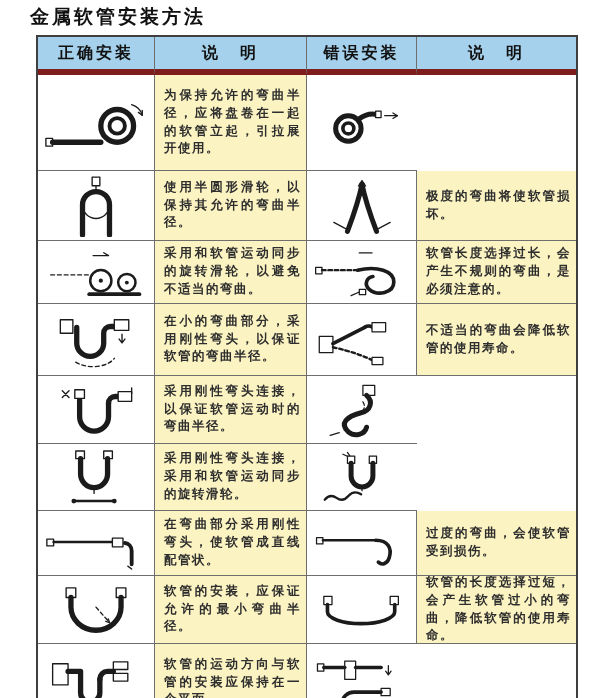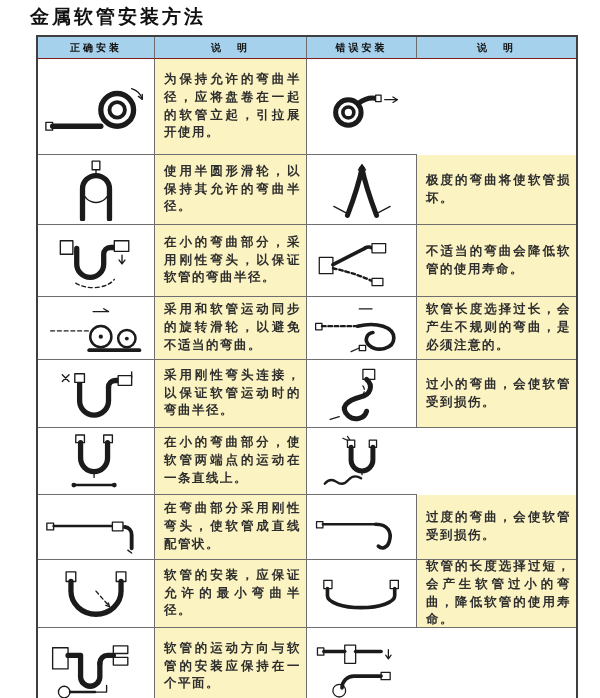--- a/index.html
+++ b/index.html
@@ -22,23 +22,23 @@
   }
   .row{display:grid;grid-template-columns:117px 152px 110px 1fr;}
   .cell{
     border-right:1px solid var(--grid_line);
     border-bottom:1px solid var(--grid_line);
     overflow:hidden;
   }
   .cell:last-child{border-right:none;}
   .row:last-child .cell{border-bottom:none;}
   .th{
-    background:var(--header_bg);height:22px;display:flex;align-items:center;justify-content:center;
-    font-size:10px;font-weight:bold;letter-spacing:3px;color:#111;
-    border-bottom:1px solid #7f1d1d;
+    background:var(--header_bg);height:38px;display:flex;align-items:center;justify-content:center;
+    font-size:16px;font-weight:bold;letter-spacing:3px;color:#111;
+    border-bottom:6px solid #7f1d1d;
   }
   .img{display:flex;align-items:center;justify-content:center;background:#fff;}
   .desc{
     background:var(--desc_bg);display:flex;align-items:center;
     padding:4px 5px 4px 9px;font-size:12.5px;font-weight:bold;line-height:1.42;
     letter-spacing:1.5px;text-align:justify;color:var(--text_color);
   }
   svg{display:block;}
   svg *{stroke:var(--ink);fill:none;stroke-linecap:round;stroke-linejoin:round;}
   .fitting{fill:#ffffff;stroke-width:1.4;}
@@ -101,45 +101,20 @@
         <path class="thin" d="M51,10 l4,-6 l4,6"></path>
         <path class="hose" d="M55,8 C51,28 45,44 39,60"></path>
         <path class="hose" d="M55,8 C59,28 65,44 71,60"></path>
         <path class="thin" d="M39,58 L24,50"></path>
         <path class="thin" d="M71,58 L86,50"></path>
       </svg>
     </div>
     <div class="cell desc">极度的弯曲将使软管损坏。</div>
   </div>
 
-  <div class="row" style="height:72px">
-    <div class="cell img">
-      <svg width="106" height="64" viewBox="0 0 110 66">
-        <rect class="fitting" x="18" y="12" width="13" height="14"></rect>
-        <path class="hose" d="M35,20 v16 a14,14 0 0 0 28,0 v-8"></path>
-        <path class="hose" d="M63,26 a7,7 0 0 1 7,-7 h6"></path>
-        <rect class="fitting" x="74" y="12" width="15" height="11"></rect>
-        <path class="thin" d="M82,27 v9 m0,0 l-3,-4 m3,4 l3,-4"></path>
-        <path class="thin dash" d="M34,56 a24,14 0 0 0 40,-4"></path>
-      </svg>
-    </div>
-    <div class="cell desc">在小的弯曲部分，采用刚性弯头，以保证软管的弯曲半径。</div>
-    <div class="cell img">
-      <svg width="100" height="62" viewBox="0 0 110 64">
-        <rect class="fitting" x="8" y="28" width="15" height="18"></rect>
-        <path class="hose-md" d="M23,36 L58,18"></path>
-        <path class="hose-md" d="M58,18 a8,8 0 0 1 10,1"></path>
-        <rect class="fitting" x="66" y="13" width="15" height="10"></rect>
-        <path class="hose-thin dash" d="M23,40 C42,44 58,50 68,55"></path>
-        <rect class="fitting" x="66" y="51" width="12" height="8"></rect>
-      </svg>
-    </div>
-    <div class="cell desc">不适当的弯曲会降低软管的使用寿命。</div>
-  </div>
-
   <div class="row" style="height:63px">
     <div class="cell img">
       <svg width="106" height="56" viewBox="0 0 110 58">
         <path class="thin" d="M52,12 h16 m0,0 l-5,-3"></path>
         <path class="thin dash" d="M8,32 H48"></path>
         <circle class="hose-thin" cx="60" cy="38" r="11"></circle>
         <circle class="dot" cx="60" cy="38" r="2.2"></circle>
         <circle class="hose-thin" cx="87" cy="40" r="9"></circle>
         <circle class="dot" cx="87" cy="40" r="2"></circle>
         <path class="hose-md" d="M48,52 H100"></path>
@@ -152,56 +127,80 @@
         <rect class="fitting" x="4" y="24" width="7" height="7"></rect>
         <path class="hose-thin dash" d="M11,27 H50"></path>
         <path class="hose-md" d="M50,27 C72,22 90,28 90,40 C90,52 72,56 63,48 C57,43 60,35 67,34"></path>
         <rect class="fitting" x="52" y="48" width="7" height="6"></rect>
         <path class="thin" d="M52,51 l-9,4"></path>
       </svg>
     </div>
     <div class="cell desc">软管长度选择过长，会产生不规则的弯曲，是必须注意的。</div>
   </div>
 
+  <div class="row" style="height:72px">
+    <div class="cell img">
+      <svg width="106" height="64" viewBox="0 0 110 66">
+        <rect class="fitting" x="18" y="12" width="13" height="14"></rect>
+        <path class="hose" d="M35,20 v16 a14,14 0 0 0 28,0 v-8"></path>
+        <path class="hose" d="M63,26 a7,7 0 0 1 7,-7 h6"></path>
+        <rect class="fitting" x="74" y="12" width="15" height="11"></rect>
+        <path class="thin" d="M82,27 v9 m0,0 l-3,-4 m3,4 l3,-4"></path>
+        <path class="thin dash" d="M34,56 a24,14 0 0 0 40,-4"></path>
+      </svg>
+    </div>
+    <div class="cell desc">在小的弯曲部分，采用刚性弯头，以保证软管的弯曲半径。</div>
+    <div class="cell img">
+      <svg width="100" height="62" viewBox="0 0 110 64">
+        <rect class="fitting" x="8" y="28" width="15" height="18"></rect>
+        <path class="hose-md" d="M23,36 L58,18"></path>
+        <path class="hose-md" d="M58,18 a8,8 0 0 1 10,1"></path>
+        <rect class="fitting" x="66" y="13" width="15" height="10"></rect>
+        <path class="hose-thin dash" d="M23,40 C42,44 58,50 68,55"></path>
+        <rect class="fitting" x="66" y="51" width="12" height="8"></rect>
+      </svg>
+    </div>
+    <div class="cell desc">不适当的弯曲会降低软管的使用寿命。</div>
+  </div>
+
   <div class="row" style="height:68px">
     <div class="cell img">
       <svg width="106" height="60" viewBox="0 0 110 62">
         <path class="thin" d="M20,18 l7,-7 m-7,0 l7,7"></path>
         <path class="hose" d="M38,20 v18 a15,15 0 0 0 30,0 v-14"></path>
         <path class="hose" d="M68,24 a7,7 0 0 1 7,-7 h4"></path>
         <rect class="fitting" x="33" y="10" width="10" height="9"></rect>
         <rect class="fitting" x="78" y="12" width="14" height="10"></rect>
         <path class="thin" d="M92,8 v6"></path>
       </svg>
     </div>
     <div class="cell desc">采用刚性弯头连接，以保证软管运动时的弯曲半径。</div>
     <div class="cell img">
       <svg width="100" height="60" viewBox="0 0 110 62">
         <rect class="fitting" x="56" y="4" width="13" height="11"></rect>
         <path class="hose" d="M60,15 C68,22 64,32 54,34 C38,38 30,46 40,55 C47,61 58,58 60,50"></path>
         <path class="thin" d="M30,56 l-10,3"></path>
         <path class="thin dash" d="M56,22 C60,28 56,34 50,36"></path>
       </svg>
     </div>
-    <div class="cell desc">过小的弯曲，会使软管受到损伤。</div>
   </div>
 
   <div class="row" style="height:67px">
     <div class="cell img">
       <svg width="106" height="60" viewBox="0 0 110 62">
         <rect class="fitting" x="34" y="4" width="9" height="8"></rect>
         <rect class="fitting" x="63" y="4" width="9" height="8"></rect>
         <path class="hose" d="M39,12 v16 a14,14 0 0 0 28,0 v-16"></path>
         <path class="thin dash" d="M53,44 v6"></path>
         <path class="hose-thin" d="M32,56 h42"></path>
         <circle class="dot" cx="32" cy="56" r="2.5"></circle>
         <circle class="dot" cx="74" cy="56" r="2.5"></circle>
       </svg>
     </div>
-    <div class="cell desc">在小的弯曲部分，使软管两端点的运动在一条直线上。</div>
+    <div class="cell desc">采用刚性弯头连接，采用和软管运动同步的旋转滑轮。</div>
     <div class="cell img">
       <svg width="100" height="60" viewBox="0 0 110 62">
         <path class="thin" d="M34,6 l9,4 m-4,-6 l4,6"></path>
         <rect class="fitting" x="39" y="8" width="8" height="8"></rect>
         <rect class="fitting" x="63" y="8" width="8" height="8"></rect>
         <path class="hose" d="M43,16 v14 a12,12 0 0 0 24,0 v-14"></path>
         <path class="thin dash" d="M55,42 v5"></path>
         <path class="hose-thin" d="M14,56 q6,-7 13,-2 t13,-2 t14,-2"></path>
       </svg>
     </div>

